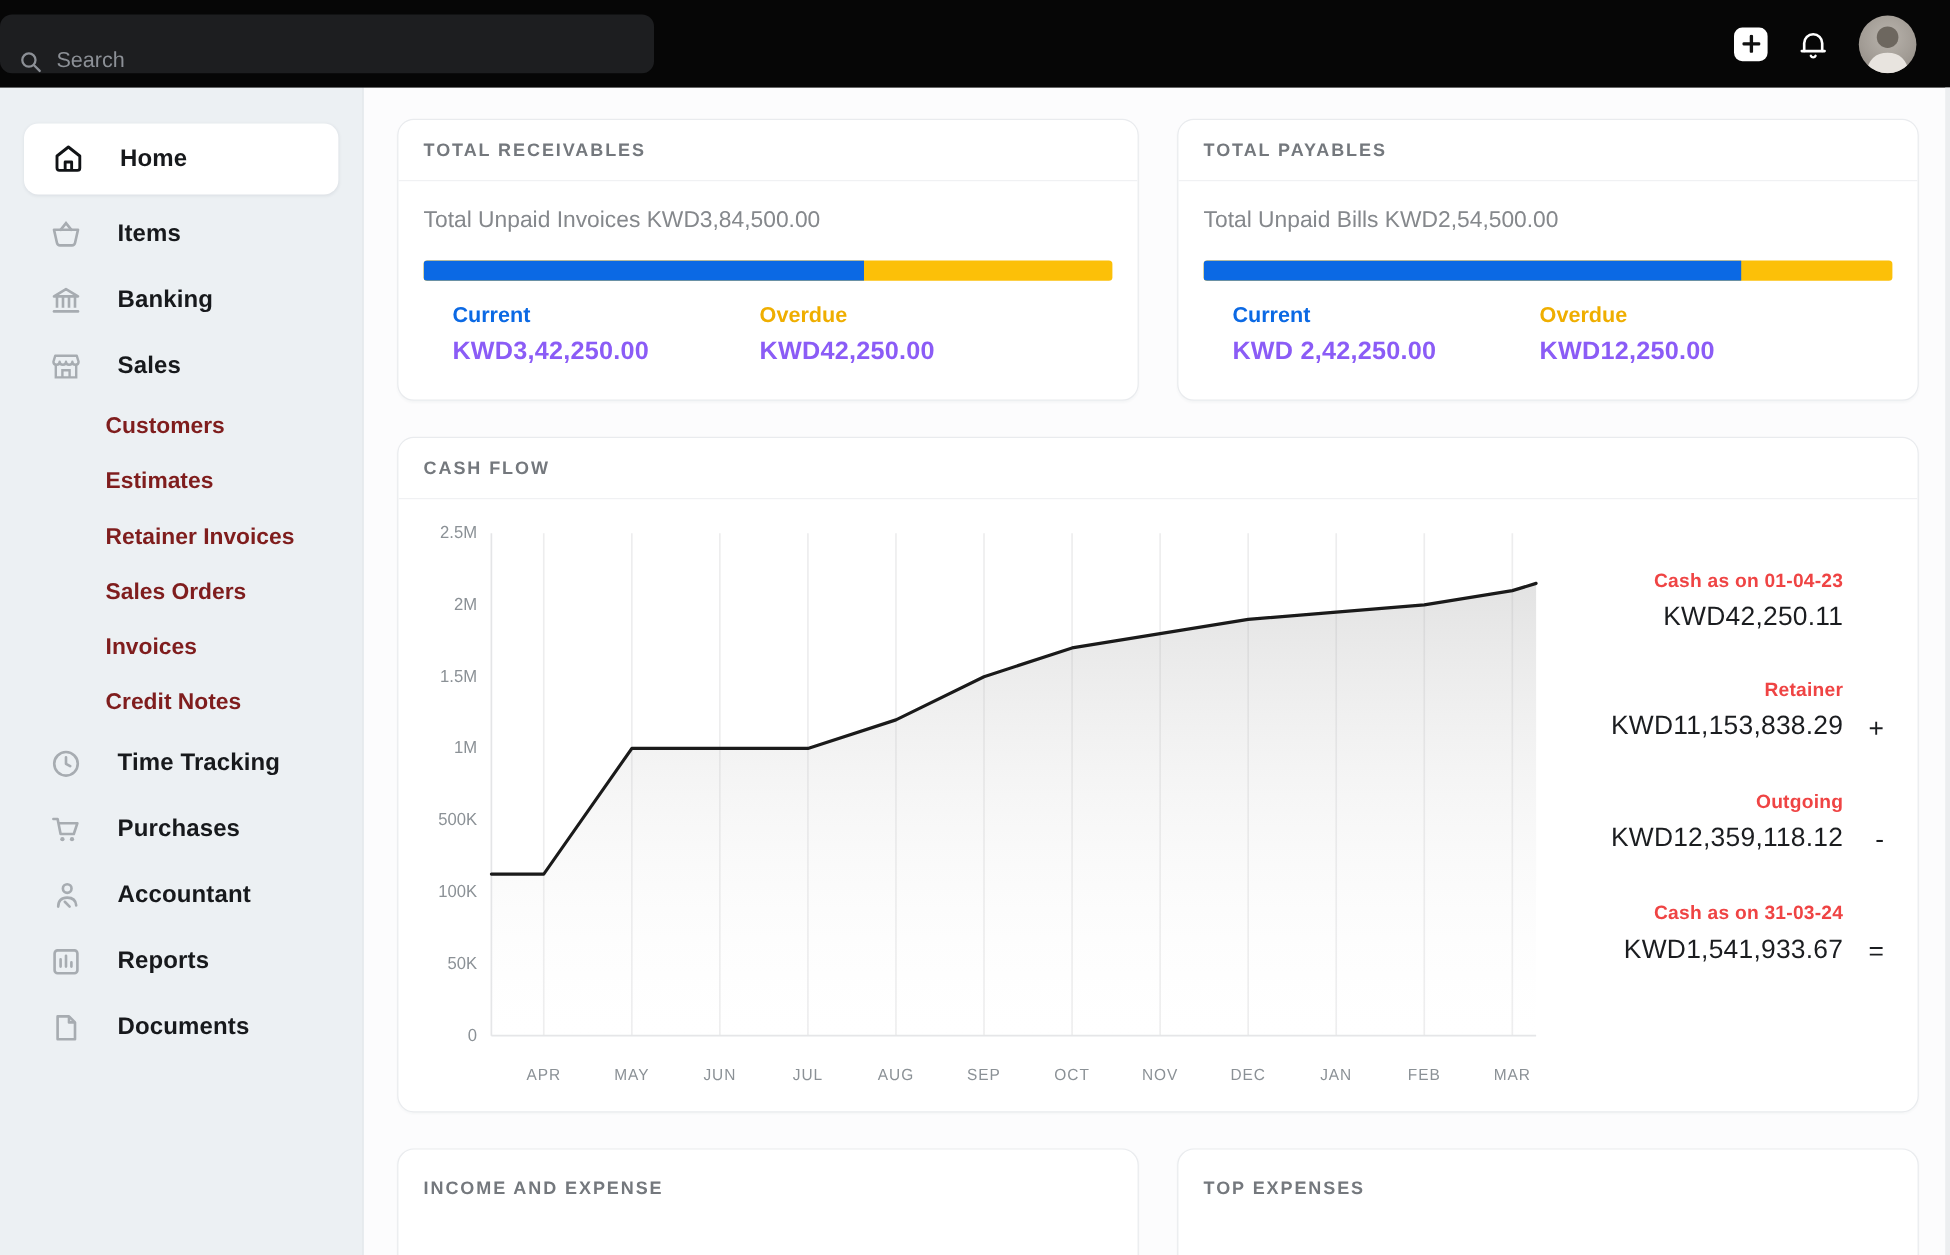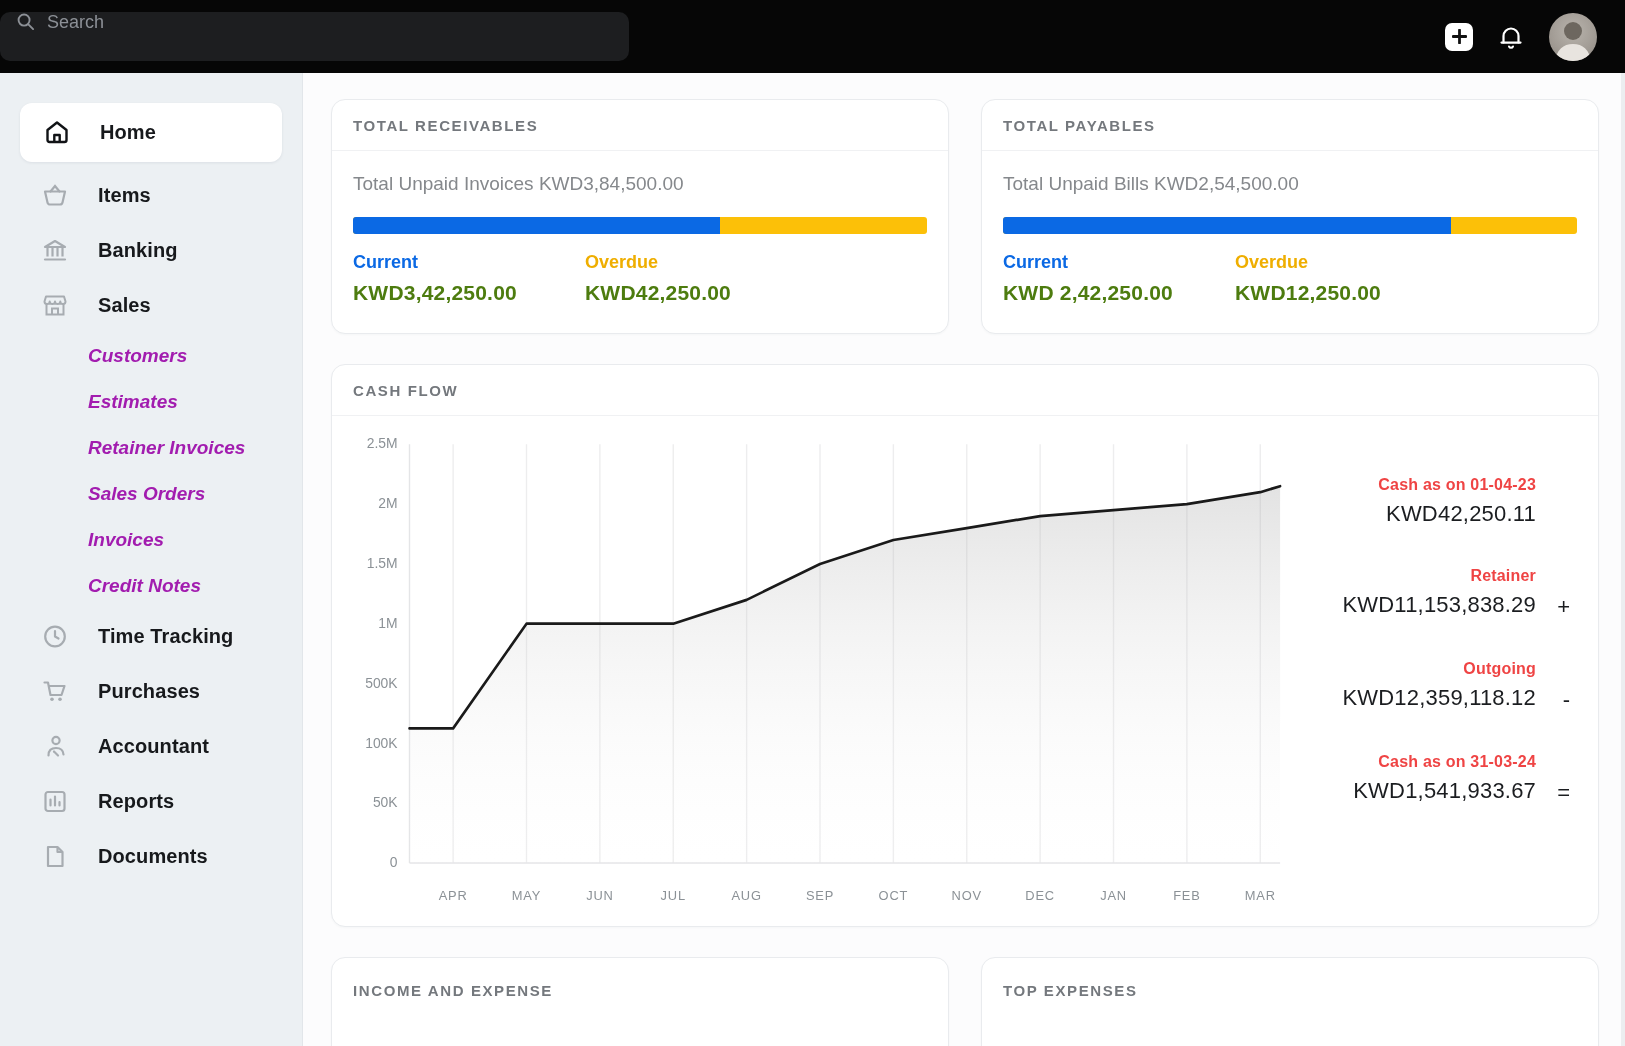--- a/index.html
+++ b/index.html
@@ -3,21 +3,21 @@
 <meta charset="utf-8">
 <style>
   * { margin:0; padding:0; box-sizing:border-box; }
   html,body { width:1625px; height:1046px; overflow:hidden; background:#fcfcfd;
               font-family:"Liberation Sans", sans-serif; }
 
   
   .topbar { height:73px; background:#060606; display:flex; align-items:center; position:relative; }
   .brand { display:flex; align-items:center; gap:16px; margin-left:30px; width:270px; }
   .brand-name { color:#ffffff; font-size:28px; font-weight:500; letter-spacing:.3px; }
-  .search-box { display:flex; align-items:flex-start; gap:12px; width:629px; height:49px;
+  .search-box { display:flex; align-items:flex-end; gap:12px; width:545px; height:49px;
                 background:#1d1e20; border-radius:10px; padding:0 16px; }
   .search-box input { flex:1; background:transparent; border:none; outline:none;
                       color:#d6d8dc; font-size:18px; font-family:"Liberation Sans", sans-serif; }
   .search-box input::placeholder { color:#8c9096; }
   .topbar-actions { position:absolute; right:28px; display:flex; align-items:center; gap:26px; }
   .plus-btn { width:28px; height:28px; background:#ffffff; border-radius:7px;
               display:flex; align-items:center; justify-content:center; cursor:pointer; }
   .plus-btn svg { display:block; }
   .bell-btn { cursor:pointer; display:flex; }
   .avatar { width:48px; height:48px; border-radius:50%; overflow:hidden;
@@ -31,40 +31,40 @@
 
   
   .nav-list { list-style:none; }
   .nav-item { display:flex; align-items:center; gap:30px; padding:14px 20px 14px 32px;
               margin:0 10px; cursor:pointer; color:#17191c; }
   .nav-item .nav-icon { width:26px; display:flex; justify-content:center; }
   .nav-item .nav-label { font-size:20px; font-weight:700; letter-spacing:.1px; }
   .nav-item.active { background:#ffffff; border-radius:12px; margin:0 20px 6px 20px;
                      padding:16px 12px 16px 24px; box-shadow:0 1px 3px rgba(30,40,60,.08); }
   .nav-sub { display:flex; align-items:center; padding:12px 20px 12px 88px; cursor:pointer; }
-  .nav-sub .nav-label { font-size:19px; font-weight:700; color:#a21caf;font-style:italic; }
+  .nav-sub .nav-label { font-size:19px; font-weight:700; color:#7f1d1d; }
 
   
   .card { background:#ffffff; border:1px solid #e9ebee; border-radius:14px;
           box-shadow:0 1px 2px rgba(40,50,60,.03); overflow:hidden; }
   .card-header { padding:17px 21px 15px 21px; border-bottom:1px solid #f0f1f3; }
   .card-title { color:#74787d; font-size:15px; font-weight:700; letter-spacing:1.6px; }
   .row-2col { display:flex; gap:32px; }
   .row-2col .card { flex:1; }
 
   .fin-body { padding:22px 21px 28px 21px; }
   .fin-summary { color:#85888c; font-size:19px; margin-bottom:22px; }
   .progress { height:17px; border-radius:3px; background:#fcc008; overflow:hidden; margin-bottom:18px; }
   .progress-fill { height:100%; background:#0b69e4; }
   .fin-stats { display:flex; }
-  .fin-stat { min-width:232px; }
+  .fin-stat { min-width:232px;margin-left:24px; }
   .fin-stat-label { font-size:18px; font-weight:700; margin-bottom:8px; }
   .fin-stat-label.current { color:#0b69e4; }
   .fin-stat-label.overdue { color:#efae00; }
-  .fin-stat-value { font-size:21px; font-weight:700; color:#4d7c0f; letter-spacing:.2px; }
+  .fin-stat-value { font-size:21px; font-weight:700; color:#8b5cf6; letter-spacing:.2px; }
 
   
   .cashflow-card { margin-top:30px; }
   .cashflow-body { display:flex; padding:20px 20px 8px 18px; }
   .chart-wrap { flex:1; min-width:0; }
   .chart-wrap svg { display:block; width:100%; height:482px; }
   .cash-summary { width:286px; padding:40px 8px 0 0; }
   .cash-row { display:flex; justify-content:flex-end; align-items:flex-start; margin-bottom:40px; }
   .cash-row-text { text-align:right; }
   .cash-row-label { color:#ef4444; font-size:16px; font-weight:700; margin-bottom:7px; letter-spacing:.2px; }

